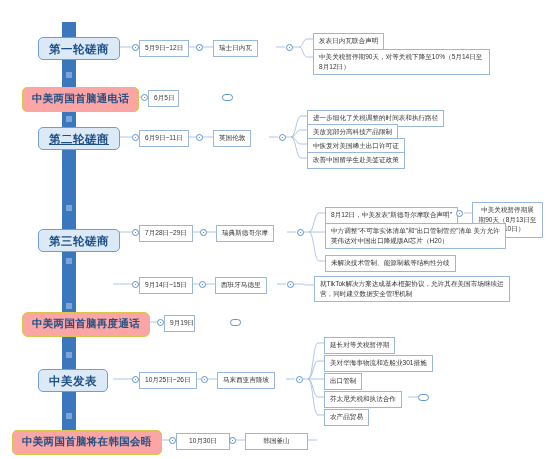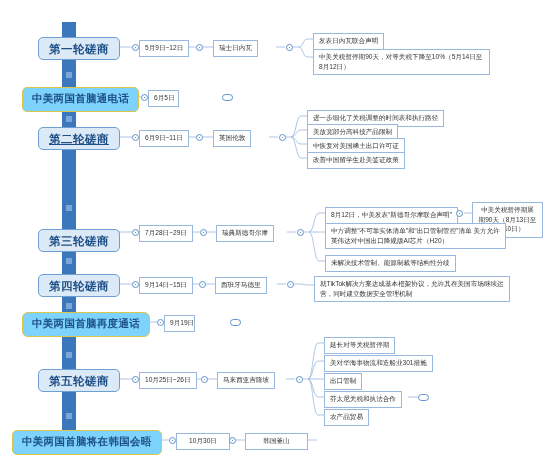--- a/index.html
+++ b/index.html
@@ -47,21 +47,21 @@
     border-radius:5px;
     color:#1d4f86;
     font-size:11.5px;
     font-weight:bold;
     padding:4px 10px 2px 10px;
     letter-spacing:.5px;
     text-align:center;
   }
   
   .call{
-    background:#7dd3fc;
+    background:#fca5a5;
     border:1px solid #d9c64a;
     border-radius:5px;
     color:#1d4f86;
     font-size:10.5px;
     font-weight:bold;
     padding:4px 9px 5px 9px;
     letter-spacing:.3px;
     text-align:center;
   }
   
@@ -202,34 +202,33 @@
   <div class="node box ctr nowrap" style="left:139px;top:225px;">7月28日~29日</div>
   <div class="dot" style="left:200px;top:228.5px"></div>
   <div class="node box ctr nowrap" style="left:216px;top:225px;">瑞典斯德哥尔摩</div>
   <div class="dot" style="left:296.5px;top:228.5px"></div>
   <div class="node box nowrap" style="left:325px;top:207px;">8月12日，中美发表“斯德哥尔摩联合声明”</div>
   <div class="dot" style="left:456px;top:209.5px"></div>
   <div class="node box ctr" style="left:472px;top:202px;width:71px;">中美关税暂停期展期90天（8月13日至11月10日）</div>
   <div class="node box" style="left:325px;top:223px;width:181px;">中方调整“不可靠实体清单”和“出口管制管控”清单 美方允许英伟达对中国出口降规版AI芯片（H20）</div>
   <div class="node box nowrap" style="left:325px;top:255px;">未解决技术管制、能源制裁等结构性分歧</div>
 
-  <div class="node round" style="left:38px;top:274px;">第四轮磋商</div>
   <div class="dot" style="left:132px;top:280.5px"></div>
   <div class="node box ctr nowrap" style="left:139px;top:277px;">9月14日~15日</div>
   <div class="dot" style="left:199px;top:280.5px"></div>
   <div class="node box ctr nowrap" style="left:215px;top:277px;">西班牙马德里</div>
   <div class="dot" style="left:286.5px;top:280.5px"></div>
   <div class="node box" style="left:314px;top:276px;width:196px;">就TikTok解决方案达成基本框架协议，允许其在美国市场继续运营，同时建立数据安全管理机制</div>
 
   <div class="node call" style="left:22px;top:312px;border-radius:6px;">中美两国首脑再度通话</div>
   <div class="dot" style="left:157px;top:318.5px"></div>
   <div class="node box ctr nowrap" style="left:164px;top:315px;width:31px;">9月19日</div>
   <div class="endcap" style="left:230px;top:318.5px"></div>
 
-  <div class="node round" style="left:38px;top:369px;">第五轮磋商</div>
+  <div class="node round" style="left:38px;top:369px;">中美发表</div>
   <div class="dot" style="left:132px;top:375.5px"></div>
   <div class="node box ctr nowrap" style="left:139px;top:372px;">10月25日~26日</div>
   <div class="dot" style="left:201px;top:375.5px"></div>
   <div class="node box ctr nowrap" style="left:217px;top:372px;">马来西亚吉隆坡</div>
   <div class="dot" style="left:295.5px;top:375.5px"></div>
   <div class="node box nowrap" style="left:324px;top:337px;">延长对等关税暂停期</div>
   <div class="node box nowrap" style="left:324px;top:355px;">美对华海事物流和造船业301措施</div>
   <div class="node box nowrap" style="left:324px;top:373px;">出口管制</div>
   <div class="node box nowrap" style="left:324px;top:391px;">芬太尼关税和执法合作</div>
   <div class="endcap" style="left:418px;top:393.5px"></div>

